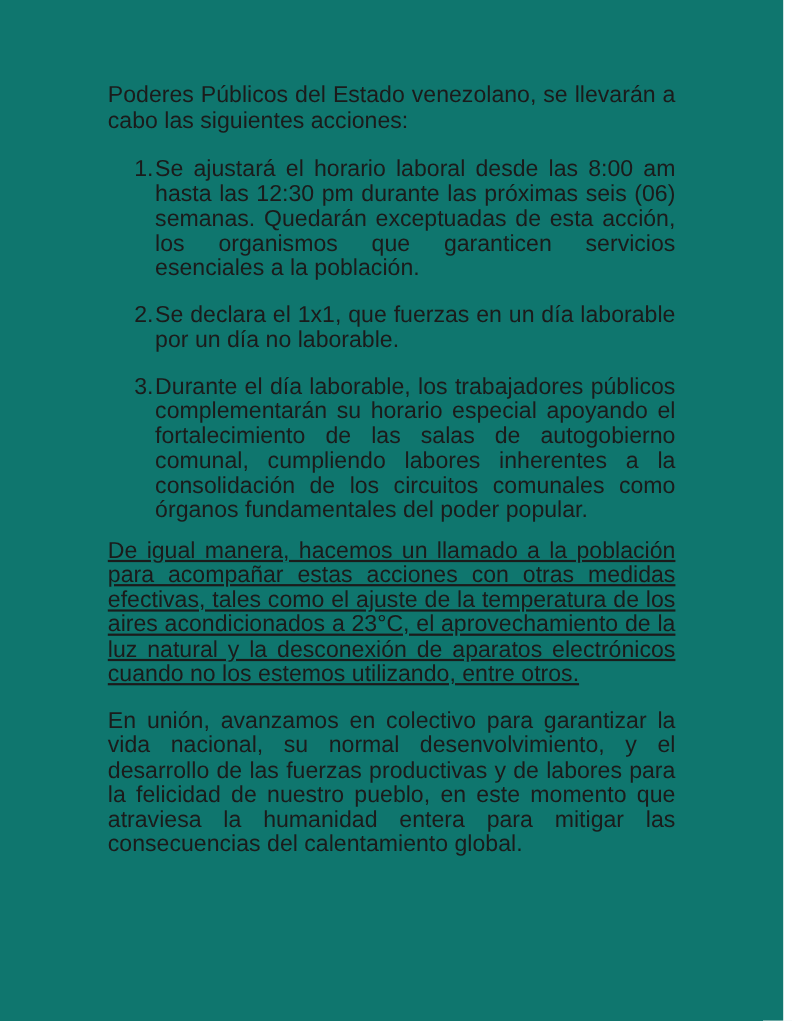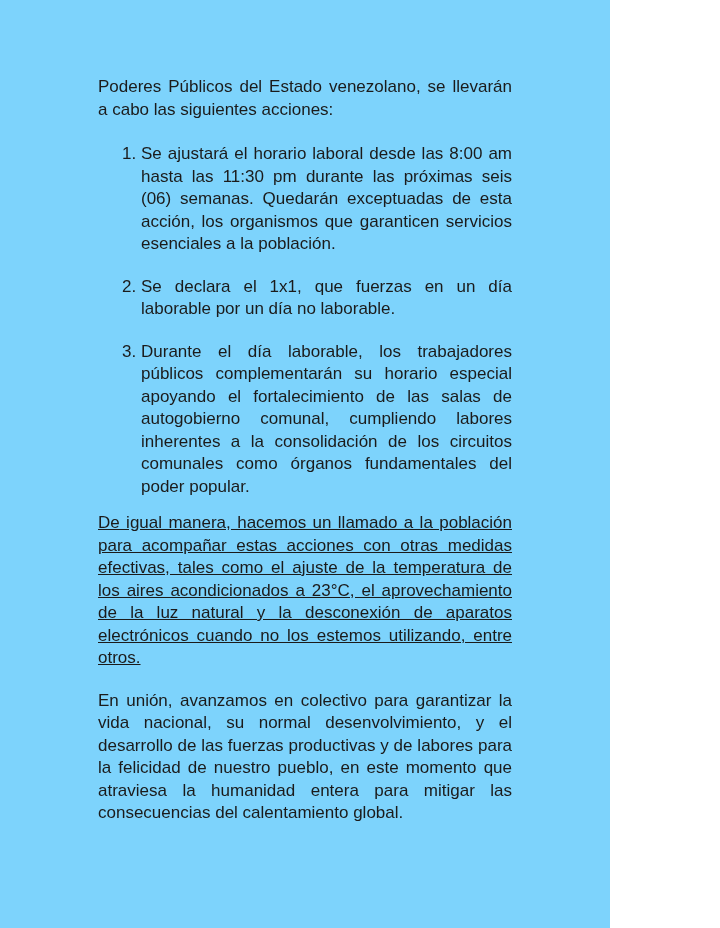--- a/index.html
+++ b/index.html
@@ -3,26 +3,26 @@
 <meta charset="utf-8">
 <style>
   html, body {
     margin: 0;
     padding: 0;
     background: #ffffff;
   }
   .page {
     position: relative;
     box-sizing: border-box;
-    width: 610px;
+    width: 712px;
     height: 928px;
-    background: #7dd3fc;
+    background: #0f766e;
     padding: 76px 98px 0 98px;
     font-family: "Liberation Sans", sans-serif;
-    font-size: 17px;
+    font-size: 21px;
     line-height: 22.5px;
     color: #1b1b1b;
     overflow: hidden;
   }
   .para {
     margin: 0 0 22px 0;
     text-align: justify;
   }
   .doc-list {
     list-style: none;
@@ -59,21 +59,21 @@
 </head>
 <body>
 
 <div class="page">
 
   <p class="para">Poderes Públicos del Estado venezolano, se llevarán a cabo las siguientes acciones:</p>
 
   <ol class="doc-list">
     <li>
       <span class="li-num">1.</span>
-      <span class="li-text">Se ajustará el horario laboral desde las 8:00 am hasta las 11:30 pm durante las próximas seis (06) semanas. Quedarán exceptuadas de esta acción, los organismos que garanticen servicios esenciales a la población.</span>
+      <span class="li-text">Se ajustará el horario laboral desde las 8:00 am hasta las 12:30 pm durante las próximas seis (06) semanas. Quedarán exceptuadas de esta acción, los organismos que garanticen servicios esenciales a la población.</span>
     </li>
     <li>
       <span class="li-num">2.</span>
       <span class="li-text">Se declara el 1x1, que fuerzas en un día laborable por un día no laborable.</span>
     </li>
     <li>
       <span class="li-num">3.</span>
       <span class="li-text">Durante el día laborable, los trabajadores públicos complementarán su horario especial apoyando el fortalecimiento de las salas de autogobierno comunal, cumpliendo labores inherentes a la consolidación de los circuitos comunales como órganos fundamentales del poder popular.</span>
     </li>
   </ol>

